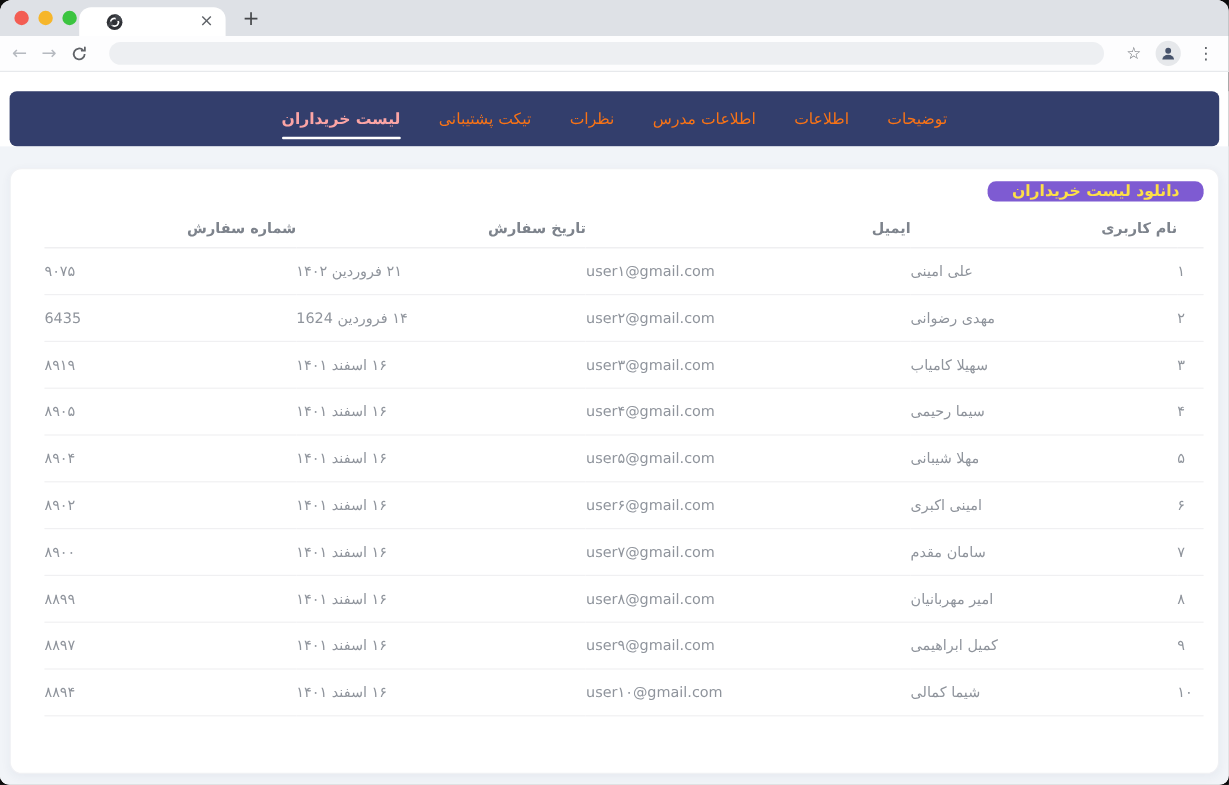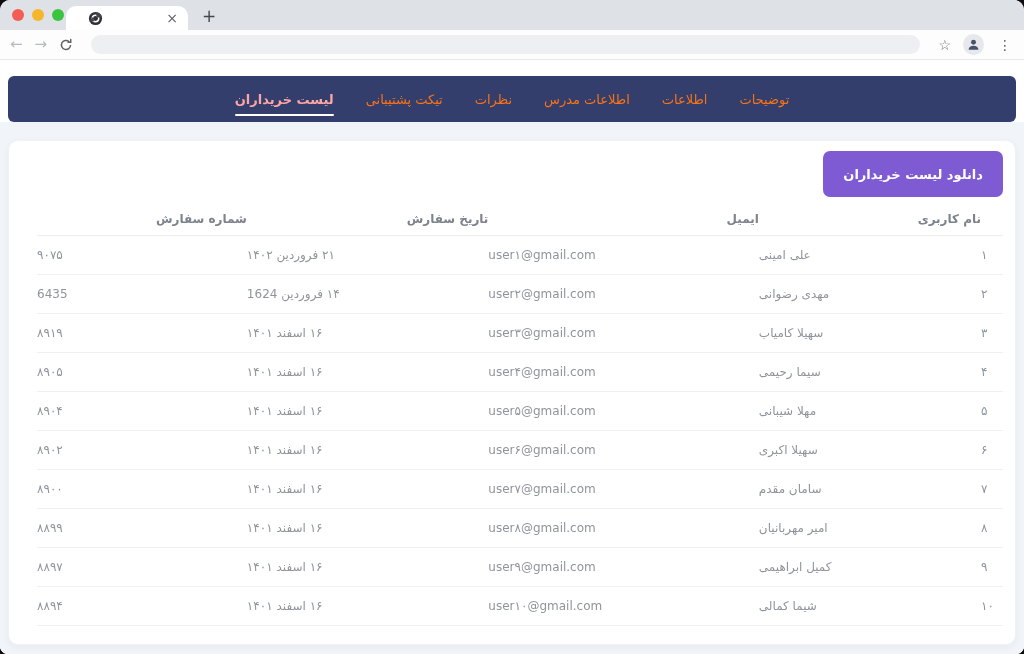--- a/index.html
+++ b/index.html
@@ -31,21 +31,21 @@
   .navbar { margin:16px 8px 0; height:46px; border-radius:6px; background:#333e6c;
             display:flex; align-items:center; justify-content:center; gap:32px; }
   .nav-tab { color:#f97316; font-size:13px; cursor:pointer; position:relative; white-space:nowrap; }
   .nav-tab.active { color:#fca5a5; font-weight:bold; }
   .nav-tab.active::after { content:""; position:absolute; right:0; left:0; bottom:-9px; height:2px; background:#fff; border-radius:1px; }
 
   .lower { background:#f1f4f8; padding:18px 8px 9px; height:532px; }
   .card { background:#fff; border-radius:10px; border:1px solid #f0f1f4; box-shadow:0 2px 8px rgba(40,50,100,0.05);
           height:100%; overflow:hidden; }
   .card-top { padding:10px 12px 6px; }
-  .dl-btn { display:block; border:none; background:#7e5bd2; color:#ffffff; height:46px; padding:0 20px;
+  .dl-btn { display:block; border:none; background:#7e5bd2; color:#fde047; height:17px; padding:0 20px;
             border-radius:7px; font-size:13px; font-weight:bold; font-family:inherit; cursor:pointer; }
   table { width:calc(100% - 40px); margin:0 12px 0 28px; border-collapse:collapse; table-layout:fixed; }
   th { font-weight:bold; font-size:12px; color:#7d838c; text-align:right; height:32px; border-bottom:1px solid #ececee; }
   td { font-size:12px; color:#8f949c; text-align:left; height:39px; border-bottom:1px solid #f0f0f2; }
   .col-index { width:22px; }
   .col-username { width:23%; }
   .col-email { width:28%; }
   .col-date { width:25%; }
   td.col-email { direction:ltr; unicode-bidi:embed;margin-top:16px; }
 </style>
@@ -152,21 +152,21 @@
               </tr>
               <tr>
                 <td class="col-index">۵</td>
                 <td class="col-username">مهلا شیبانی</td>
                 <td class="col-email">user۵@gmail.com</td>
                 <td class="col-date">۱۶ اسفند ۱۴۰۱</td>
                 <td class="col-number">۸۹۰۴</td>
               </tr>
               <tr>
                 <td class="col-index">۶</td>
-                <td class="col-username">سهیلا اکبری</td>
+                <td class="col-username">امینی اکبری</td>
                 <td class="col-email">user۶@gmail.com</td>
                 <td class="col-date">۱۶ اسفند ۱۴۰۱</td>
                 <td class="col-number">۸۹۰۲</td>
               </tr>
               <tr>
                 <td class="col-index">۷</td>
                 <td class="col-username">سامان مقدم</td>
                 <td class="col-email">user۷@gmail.com</td>
                 <td class="col-date">۱۶ اسفند ۱۴۰۱</td>
                 <td class="col-number">۸۹۰۰</td>

